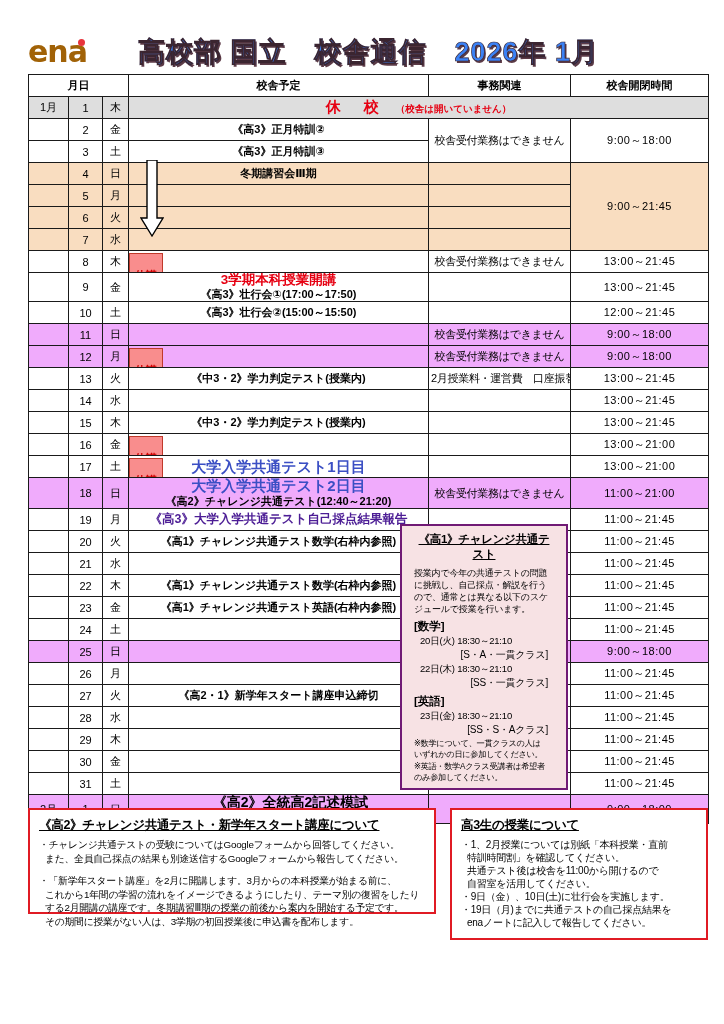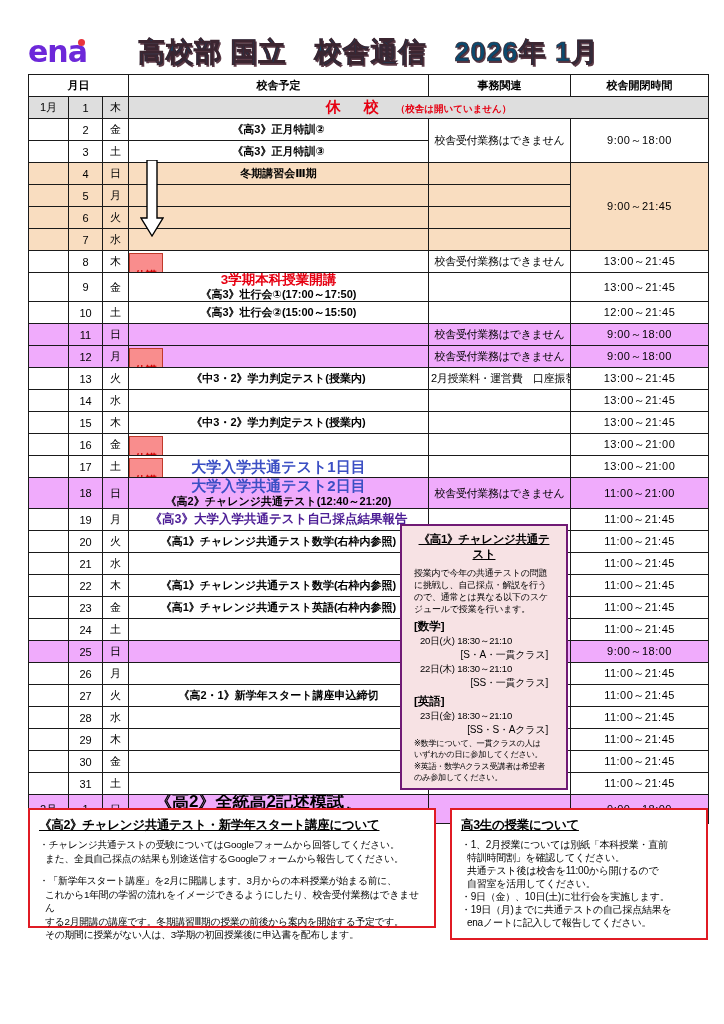--- a/index.html
+++ b/index.html
@@ -8,26 +8,26 @@
     font-family:"Liberation Sans","DejaVu Sans",sans-serif;
     color:#000;overflow:hidden;position:relative;
   }
   .page{position:absolute;left:0;top:0;width:724px;height:1024px;}
 
   
   .header{position:absolute;left:28px;top:30px;width:680px;height:44px;display:flex;align-items:center;}
   .logo{position:relative;width:96px;height:30px;display:flex;align-items:center;}
   .logo-text{
     font-family:"DejaVu Sans",sans-serif;font-weight:bold;font-size:30px;
-    letter-spacing:-1px;color:#6d28d9;line-height:30px;
+    letter-spacing:-1px;color:#a16207;line-height:30px;
   }
   .logo-dot{position:absolute;left:50px;top:2px;width:7px;height:7px;border-radius:50%;background:#e8343c;}
   .title{
     margin-left:14px;font-size:27px;font-weight:bold;letter-spacing:1px;
-    color:#0c4a6e;
+    color:#3b82f6;
     -webkit-text-stroke:0.7px #3b2530;
     text-shadow:1.5px 1.5px 0 #5c3b47;
     white-space:nowrap;
   }
 
   
   table.cal{
     position:absolute;left:28px;top:74px;border-collapse:collapse;
     width:680px;table-layout:fixed;
   }
@@ -61,21 +61,21 @@
   .sch-inner{display:block;}
   .sch-left{text-align:left;padding-left:8px;font-weight:bold;}
   .sch-note{font-size:9.5px;font-weight:bold;color:#e60012;margin-left:10px;}
   .big-red{font-size:15px;font-weight:bold;color:#e60012;letter-spacing:4px;}
   .line1{font-size:13.5px;font-weight:bold;color:#e60012;line-height:14px;}
   .line2{font-size:11px;font-weight:bold;line-height:14px;}
   .bigblue{font-size:15px;font-weight:bold;color:#3b4fc4;line-height:16px;}
   .tallrow td{height:30px;}
   .row18 td{height:34px;}
   .rowfeb td{height:38px;}
-  .twoline{line-height:14px;font-size:17px;font-weight:bold;text-align:left;padding-left:24px;}
+  .twoline{line-height:14px;font-size:14px;font-weight:bold;text-align:center;padding-left:24px;}
 
   
   .arrow{
     position:absolute;left:140px;top:160px;width:24px;height:78px;z-index:5;pointer-events:none;
   }
 
   
   .callout{
     position:absolute;left:400px;top:524px;width:168px;height:266px;
     background:#f7e2e4;border:2px solid #701a75;box-sizing:border-box;
@@ -89,21 +89,21 @@
   .callout .sect{font-size:11.5px;font-weight:bold;margin-top:4px;}
   .callout .item{font-size:9.5px;margin-left:6px;margin-top:1px;letter-spacing:-0.2px;}
   .callout .cls{font-size:10px;text-align:right;margin-right:6px;letter-spacing:-0.2px;}
   .callout .fine{font-size:8.2px;line-height:10.5px;letter-spacing:-0.3px;margin-top:2px;}
 
   
   .note{
     position:absolute;border:2px solid #e01b24;box-sizing:border-box;background:#fff;
     padding:7px 9px;
   }
-  .note-left{left:28px;top:808px;width:408px;height:120px;}
+  .note-left{left:28px;top:808px;width:408px;height:106px;}
   .note-right{left:450px;top:808px;width:258px;height:132px;}
   .note h3{margin:0 0 4px 0;font-size:12.5px;font-weight:bold;text-decoration:underline;letter-spacing:-0.3px;}
   .note p{margin:0;font-size:9.8px;line-height:13.5px;letter-spacing:-0.25px;}
   .note p.ind{text-indent:0;padding-left:6px;}
   .note .gap{height:9px;}
   .note-right p{font-size:10px;line-height:13px;}
 </style>
 </head>
 <body>
 
@@ -459,21 +459,21 @@
     <div class="fine">※数学について、一貫クラスの人は　いずれかの日に参加してください。</div>
     <div class="fine">※英語・数学Aクラス受講者は希望者　のみ参加してください。</div>
   </div>
 
   <div class="note note-left">
     <h3>《高2》チャレンジ共通テスト・新学年スタート講座について</h3>
     <p>・チャレンジ共通テストの受験についてはGoogleフォームから回答してください。</p>
     <p class="ind">また、全員自己採点の結果も別途送信するGoogleフォームから報告してください。</p>
     <div class="gap"></div>
     <p>・「新学年スタート講座」を2月に開講します。3月からの本科授業が始まる前に、</p>
-    <p class="ind">これから1年間の学習の流れをイメージできるようにしたり、校舎受付業務はできません</p>
+    <p class="ind">これから1年間の学習の流れをイメージできるようにしたり、テーマ別の復習をしたり</p>
     <p class="ind">する2月開講の講座です。冬期講習Ⅲ期の授業の前後から案内を開始する予定です。</p>
     <p class="ind">その期間に授業がない人は、3学期の初回授業後に申込書を配布します。</p>
   </div>
 
   <div class="note note-right">
     <h3>高3生の授業について</h3>
     <p>・1、2月授業については別紙「本科授業・直前</p>
     <p class="ind">特訓時間割」を確認してください。</p>
     <p class="ind">共通テスト後は校舎を11:00から開けるので</p>
     <p class="ind">自習室を活用してください。</p>

